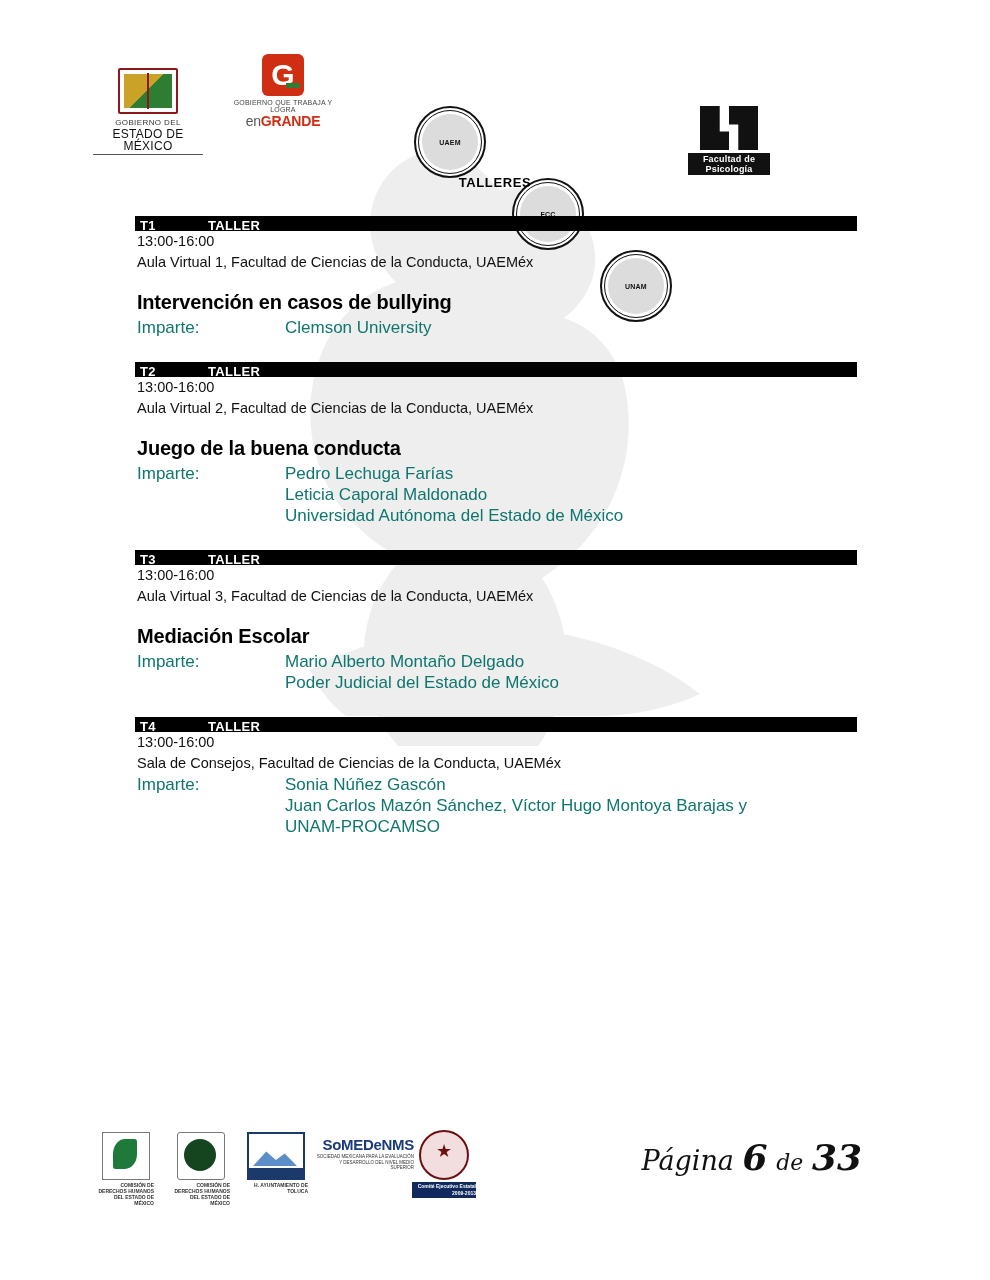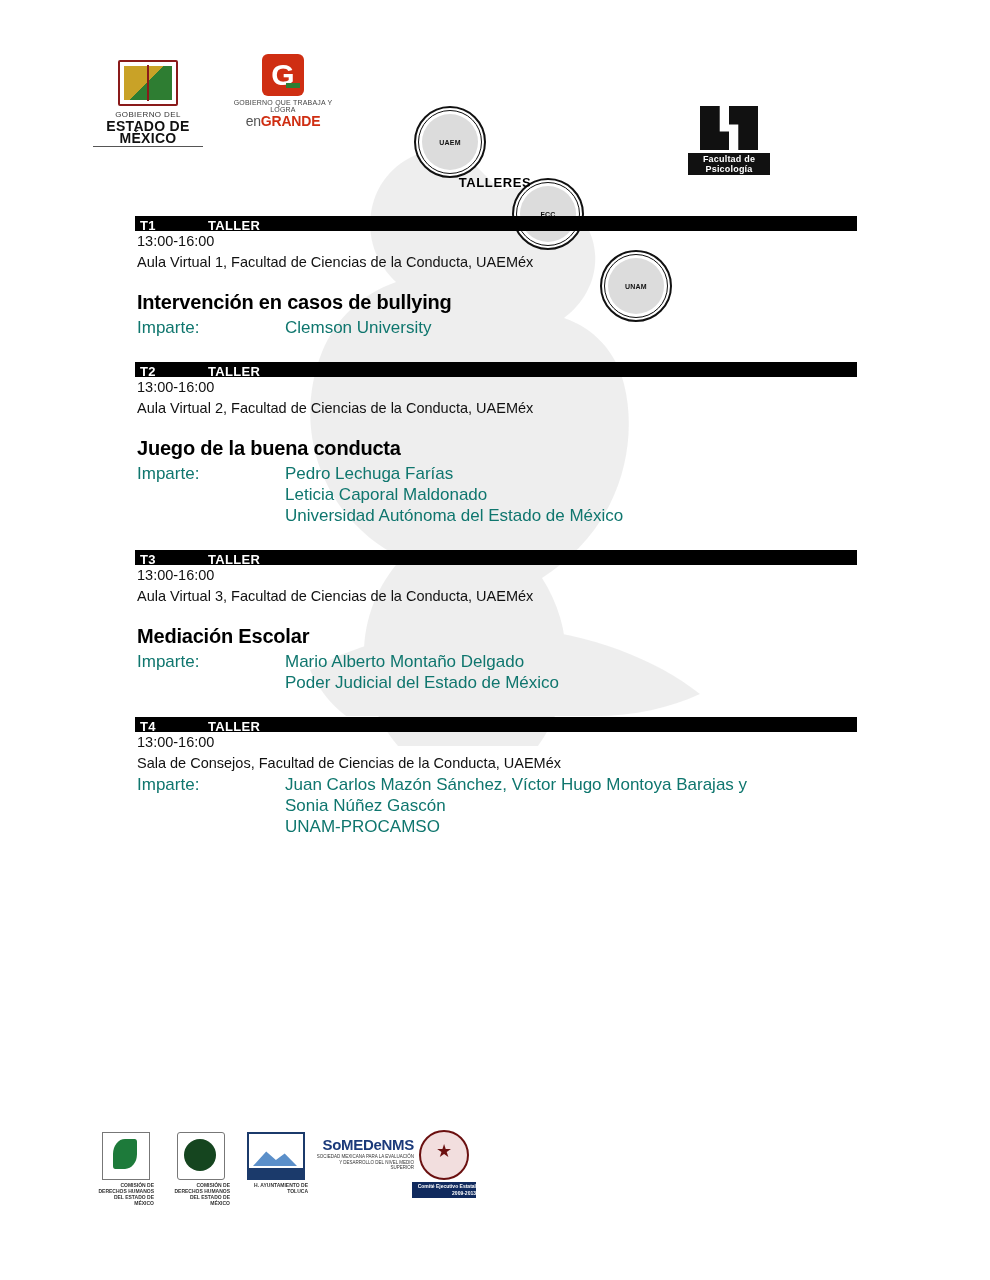--- a/index.html
+++ b/index.html
@@ -41,21 +41,21 @@
     top: 48px;
     left: 0;
     width: 990px;
     height: 100px;
   }
   .logo {
     position: absolute;
     text-align: center;
   }
 
-  .gem-logo { left: 88px; top: 12px; width: 120px; }
+  .gem-logo { left: 88px; top: 20px; width: 120px; }
   .gem-shield {
     width: 56px; height: 42px;
     margin: 0 auto 4px auto;
     background: #ffffff;
     border: 2px solid #8a1a1a;
     position: relative;
     border-radius: 2px;
   }
   .gem-shield:before {
     content: "";
@@ -72,22 +72,22 @@
     background: #8a1a1a;
     transform: translateX(-1px);
   }
   .gem-text1 {
     font-size: 8px;
     letter-spacing: 0.4px;
     color: #333;
     line-height: 10px;
   }
   .gem-text2 {
-    font-size: 14px;
-    font-weight: bold;
+    font-size: 12px;
+    font-weight: normal;
     letter-spacing: 0.3px;
     color: #111;
     line-height: 12px;
   }
   .gem-rule {
     width: 110px; height: 1px; background: #555; margin: 2px auto;
   }
 
   .engrande-logo { left: 228px; top: 6px; width: 110px; }
   .eg-badge {
@@ -487,22 +487,22 @@
     <div class="session">
       <div class="band">
         <span class="code">T4</span>
         <span class="kind">TALLER</span>
       </div>
       <div class="meta">13:00-16:00</div>
       <div class="meta">Sala de Consejos, Facultad de Ciencias de la Conducta, UAEMéx</div>
       <div class="presenter-row">
         <div class="presenter-label">Imparte:</div>
         <div class="presenter-names">
+          <div>Sonia Núñez Gascón</div>
           <div>Juan Carlos Mazón Sánchez, Víctor Hugo Montoya Barajas y</div>
-          <div>Sonia Núñez Gascón</div>
           <div>UNAM-PROCAMSO</div>
         </div>
       </div>
     </div>
 
   </div>
 
   <div class="footer">
 
     <div class="footer-logo f1">
@@ -525,14 +525,20 @@
       <div class="f4-sub">SOCIEDAD MEXICANA PARA LA EVALUACIÓN Y DESARROLLO DEL NIVEL MEDIO SUPERIOR</div>
     </div>
 
     <div class="footer-logo f5">
       <div class="fseal"></div>
       <div class="f5-bar">Comité Ejecutivo Estatal 2009-2013</div>
     </div>
 
   </div>
 
+  <div class="page-number">
+    <span>Página</span>
+    <span class="big">6</span>
+    <span class="small">de</span>
+    <span class="big">33</span>
+  </div>
 
 </div>
 
 </body></html>

